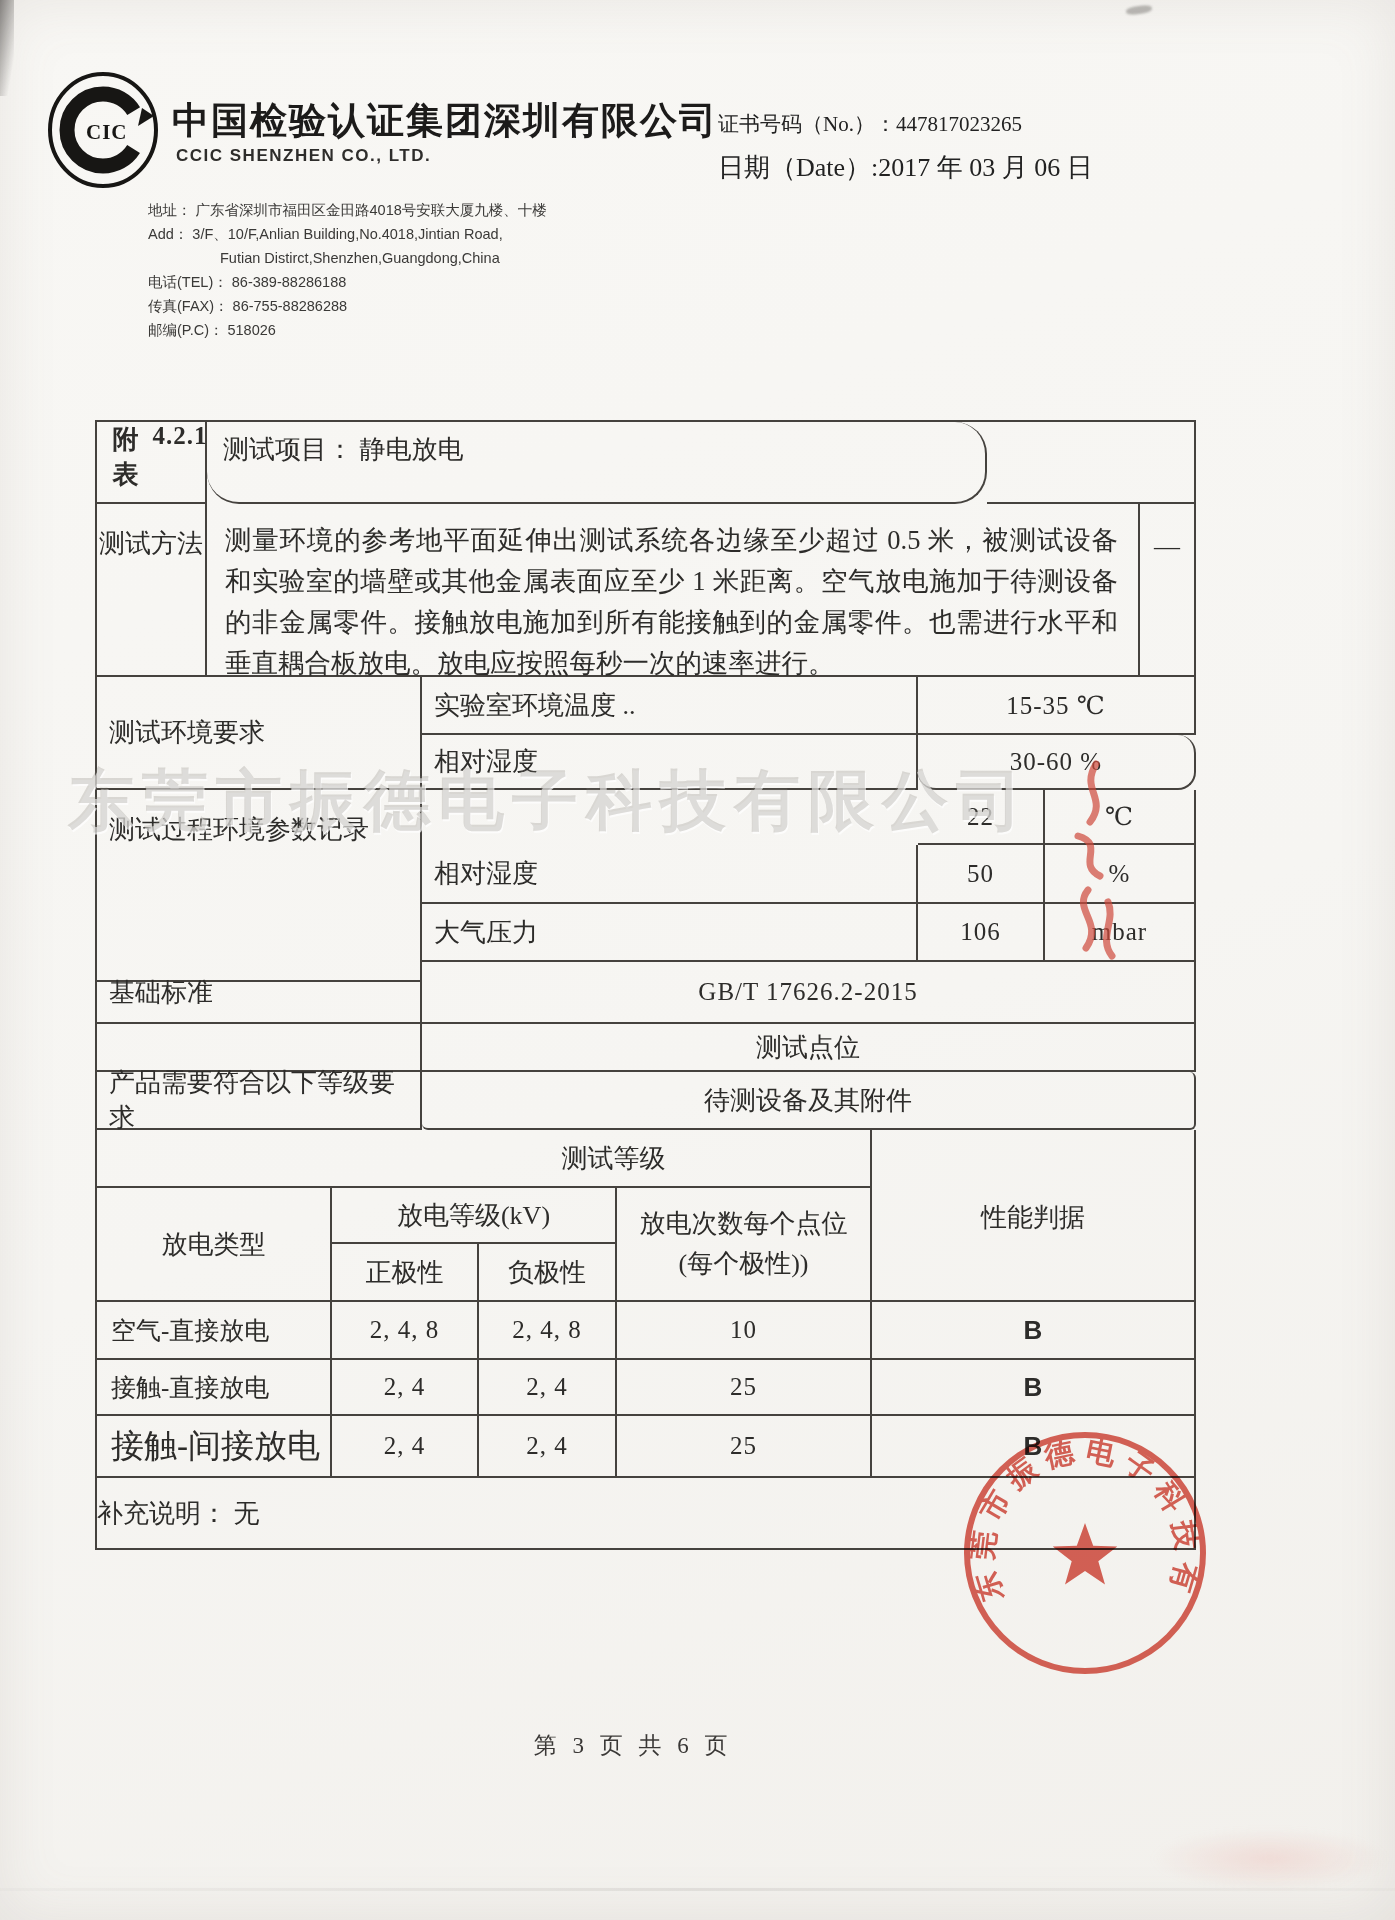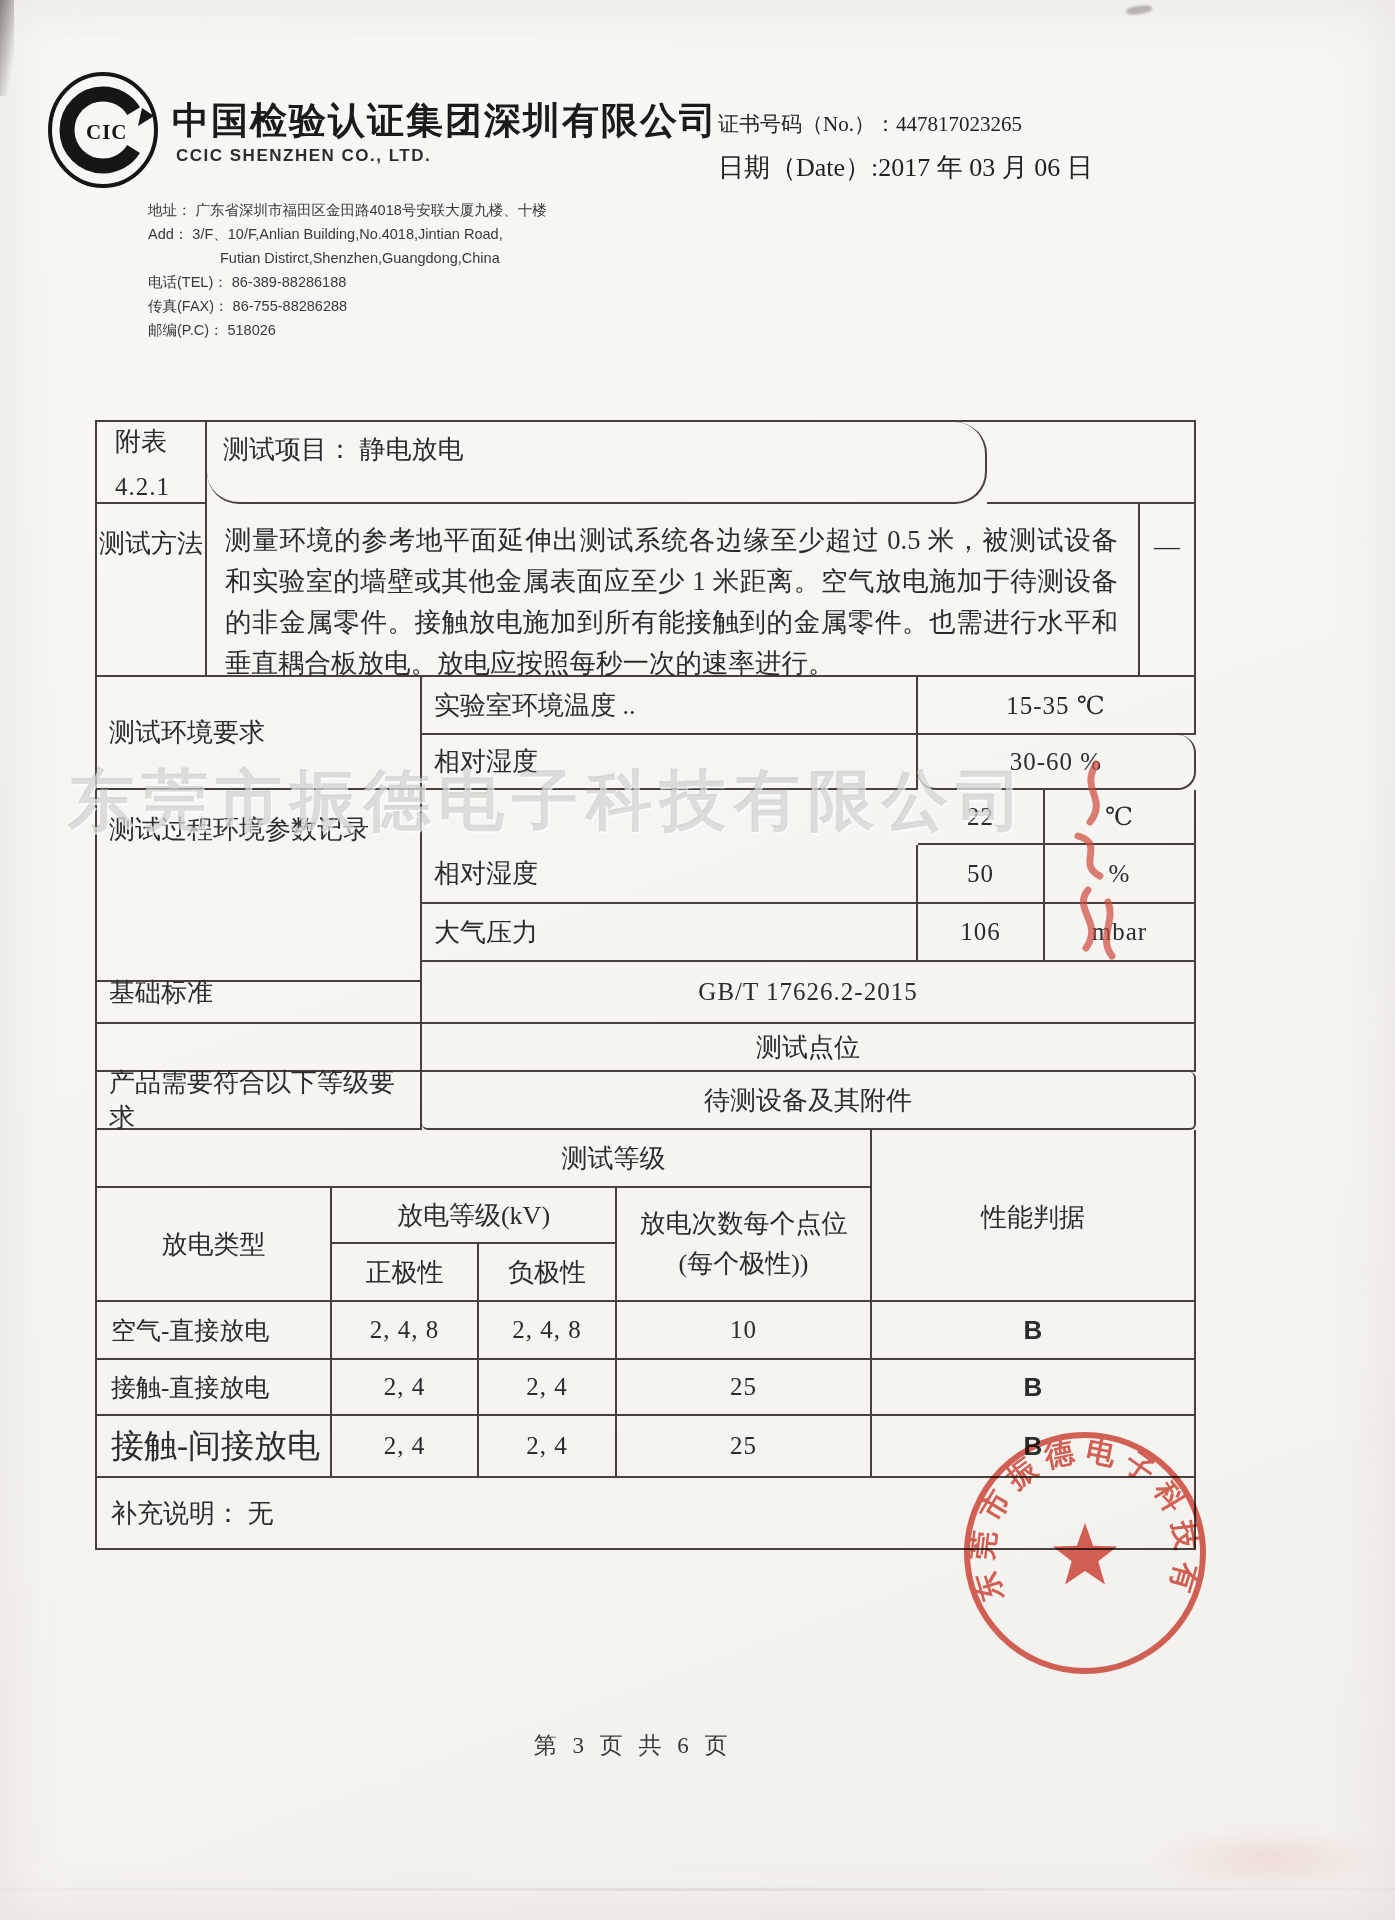--- a/index.html
+++ b/index.html
@@ -21,21 +21,21 @@
   .addr .indent{padding-left:72px;}
   
   .sheet{position:absolute;left:95px;top:420px;width:1099px;height:1128px;
          border-top:2px solid #45423e;border-left:2px solid #45423e;}
   .cell{position:absolute;box-sizing:border-box;border-right:2px solid #45423e;border-bottom:2px solid #45423e;
         display:flex;align-items:center;justify-content:center;font-size:26px;color:#2d2c2a;}
   .cell.left{justify-content:flex-start;}
   .cell.top{align-items:flex-start;}
   .num{font-size:25px;letter-spacing:1px;}
   .method-text{display:block;padding:16px 20px 0 18px;font-size:26.5px;line-height:41px;text-align:justify;}
-  .two-line{display:flex;flex-direction:column;align-items:flex-start;gap:14px;padding-left:18px;}
+  .two-line{display:flex;flex-direction:row;align-items:flex-start;gap:14px;padding-left:18px;font-weight:bold;}
   .count-lines{display:flex;flex-direction:column;align-items:center;gap:10px;line-height:30px;}
   .bcol{font-family:"Liberation Sans","DejaVu Sans",sans-serif;font-weight:bold;font-size:26px;}
   
   .watermark{position:absolute;left:68px;top:756px;width:1100px;font-size:66px;font-weight:bold;
         letter-spacing:8px;color:rgba(128,122,115,0.25);text-shadow:1px 2px 0 rgba(255,255,255,0.7);
         white-space:nowrap;pointer-events:none;z-index:40;font-family:"Liberation Sans",sans-serif;}
   .stamp{position:absolute;left:960px;top:1428px;width:250px;height:250px;z-index:50;
         opacity:0.85;mix-blend-mode:multiply;}
   .red-mark{position:absolute;left:1038px;top:752px;width:110px;height:215px;z-index:45;opacity:0.7;}
   .footer{position:absolute;left:433px;top:1730px;width:400px;text-align:center;
@@ -151,21 +151,21 @@
     <div class="cell num" style="left:382px;top:938px;width:138px;height:56px;">2, 4</div>
     <div class="cell num" style="left:520px;top:938px;width:255px;height:56px;">25</div>
     <div class="cell bcol" style="left:775px;top:938px;width:324px;height:56px;">B</div>
 
     <div class="cell left" style="left:0;top:994px;width:235px;height:62px;padding-left:14px;font-size:33px;">接触-间接放电</div>
     <div class="cell num" style="left:235px;top:994px;width:147px;height:62px;">2, 4</div>
     <div class="cell num" style="left:382px;top:994px;width:138px;height:62px;">2, 4</div>
     <div class="cell num" style="left:520px;top:994px;width:255px;height:62px;">25</div>
     <div class="cell bcol" style="left:775px;top:994px;width:324px;height:62px;">B</div>
 
-    <div class="cell left" style="left:0;top:1056px;width:1099px;height:72px;padding-left:14px;">补充说明： 无</div>
+    <div class="cell left" style="left:0;top:1056px;width:1099px;height:72px;">补充说明： 无</div>
   </div>
 
   <svg class="red-mark" viewBox="0 0 110 215">
     <g fill="none" stroke="#cf4a3c" stroke-width="7" stroke-linecap="round">
       <path d="M58 12 C 42 38, 70 46, 52 70"></path>
       <path d="M40 84 C 68 92, 38 112, 62 124"></path>
       <path d="M50 138 C 34 158, 66 170, 48 196"></path>
       <path d="M70 150 C 78 168, 60 186, 74 204"></path>
     </g>
   </svg>

